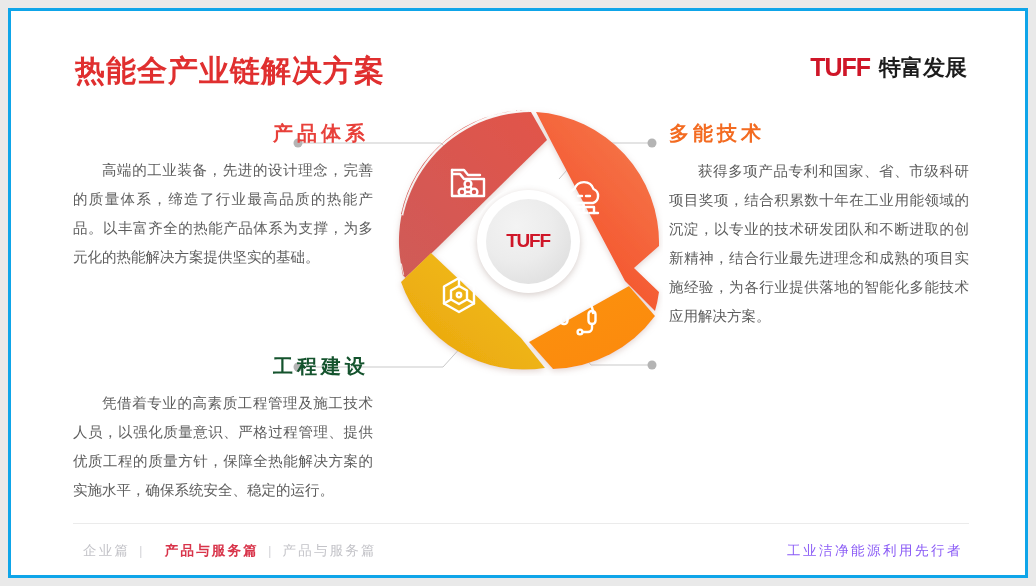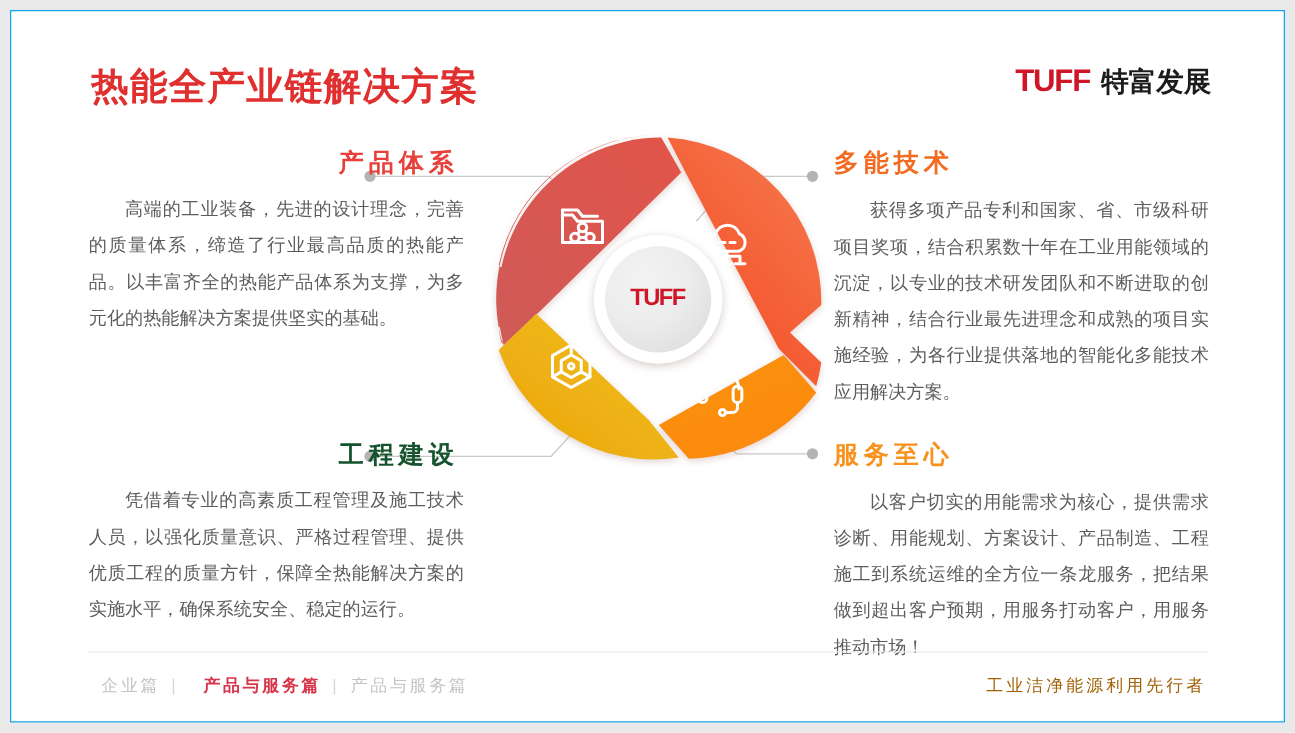--- a/index.html
+++ b/index.html
@@ -15,21 +15,21 @@
   }
 
   
   .slide {
     position: absolute;
     left: 8px;
     top: 8px;
     width: 1020px;
     height: 570px;
     background: #ffffff;
-    border: 1px solid #0ea5e9;
+    border: 3px solid #0ea5e9;
     box-sizing: border-box;
     overflow: hidden;
   }
 
   
   .header {
     position: absolute;
     left: 0; top: 0;
     width: 100%;
     height: 96px;
@@ -170,21 +170,21 @@
     color: #c3c3c8;
   }
   .footer-left .sep { color: #d6d6da; margin: 0 3px; }
   .footer-left .active { color: #d8344a; font-weight: bold; margin-left: 11px; }
   .footer-right {
     position: absolute;
     right: 62px;
     top: 531px;
     font-size: 13.5px;
     letter-spacing: 2.5px;
-    color: #a16207;
+    color: #8b5cf6;
     white-space: nowrap;
   }
 </style>
 </head>
 <body>
 
 <div class="slide">
 
   <div class="header">
     <div class="page-title">热能全产业链解决方案</div>
@@ -346,24 +346,20 @@
   <div class="quad" id="q-tl">
     <span class="quad-title c-red">产品体系</span>
     <div class="quad-body">高端的工业装备，先进的设计理念，完善的质量体系，缔造了行业最高品质的热能产品。以丰富齐全的热能产品体系为支撑，为多元化的热能解决方案提供坚实的基础。</div>
   </div>
 
   <div class="quad" id="q-bl">
     <span class="quad-title c-yellow">工程建设</span>
     <div class="quad-body">凭借着专业的高素质工程管理及施工技术人员，以强化质量意识、严格过程管理、提供优质工程的质量方针，保障全热能解决方案的实施水平，确保系统安全、稳定的运行。</div>
   </div>
 
-  <div class="quad" id="q-br">
-    <span class="quad-title c-amber">服务至心</span>
-    <div class="quad-body">以客户切实的用能需求为核心，提供需求诊断、用能规划、方案设计、产品制造、工程施工到系统运维的全方位一条龙服务，把结果做到超出客户预期，用服务打动客户，用服务推动市场！</div>
-  </div>
 
   <div class="footer-rule"></div>
 
   <div class="footer-left">
     <span>企业篇</span>
     <span class="sep">|</span>
     <span class="active">产品与服务篇</span>
     <span class="sep">|</span>
     <span>产品与服务篇</span>
   </div>

